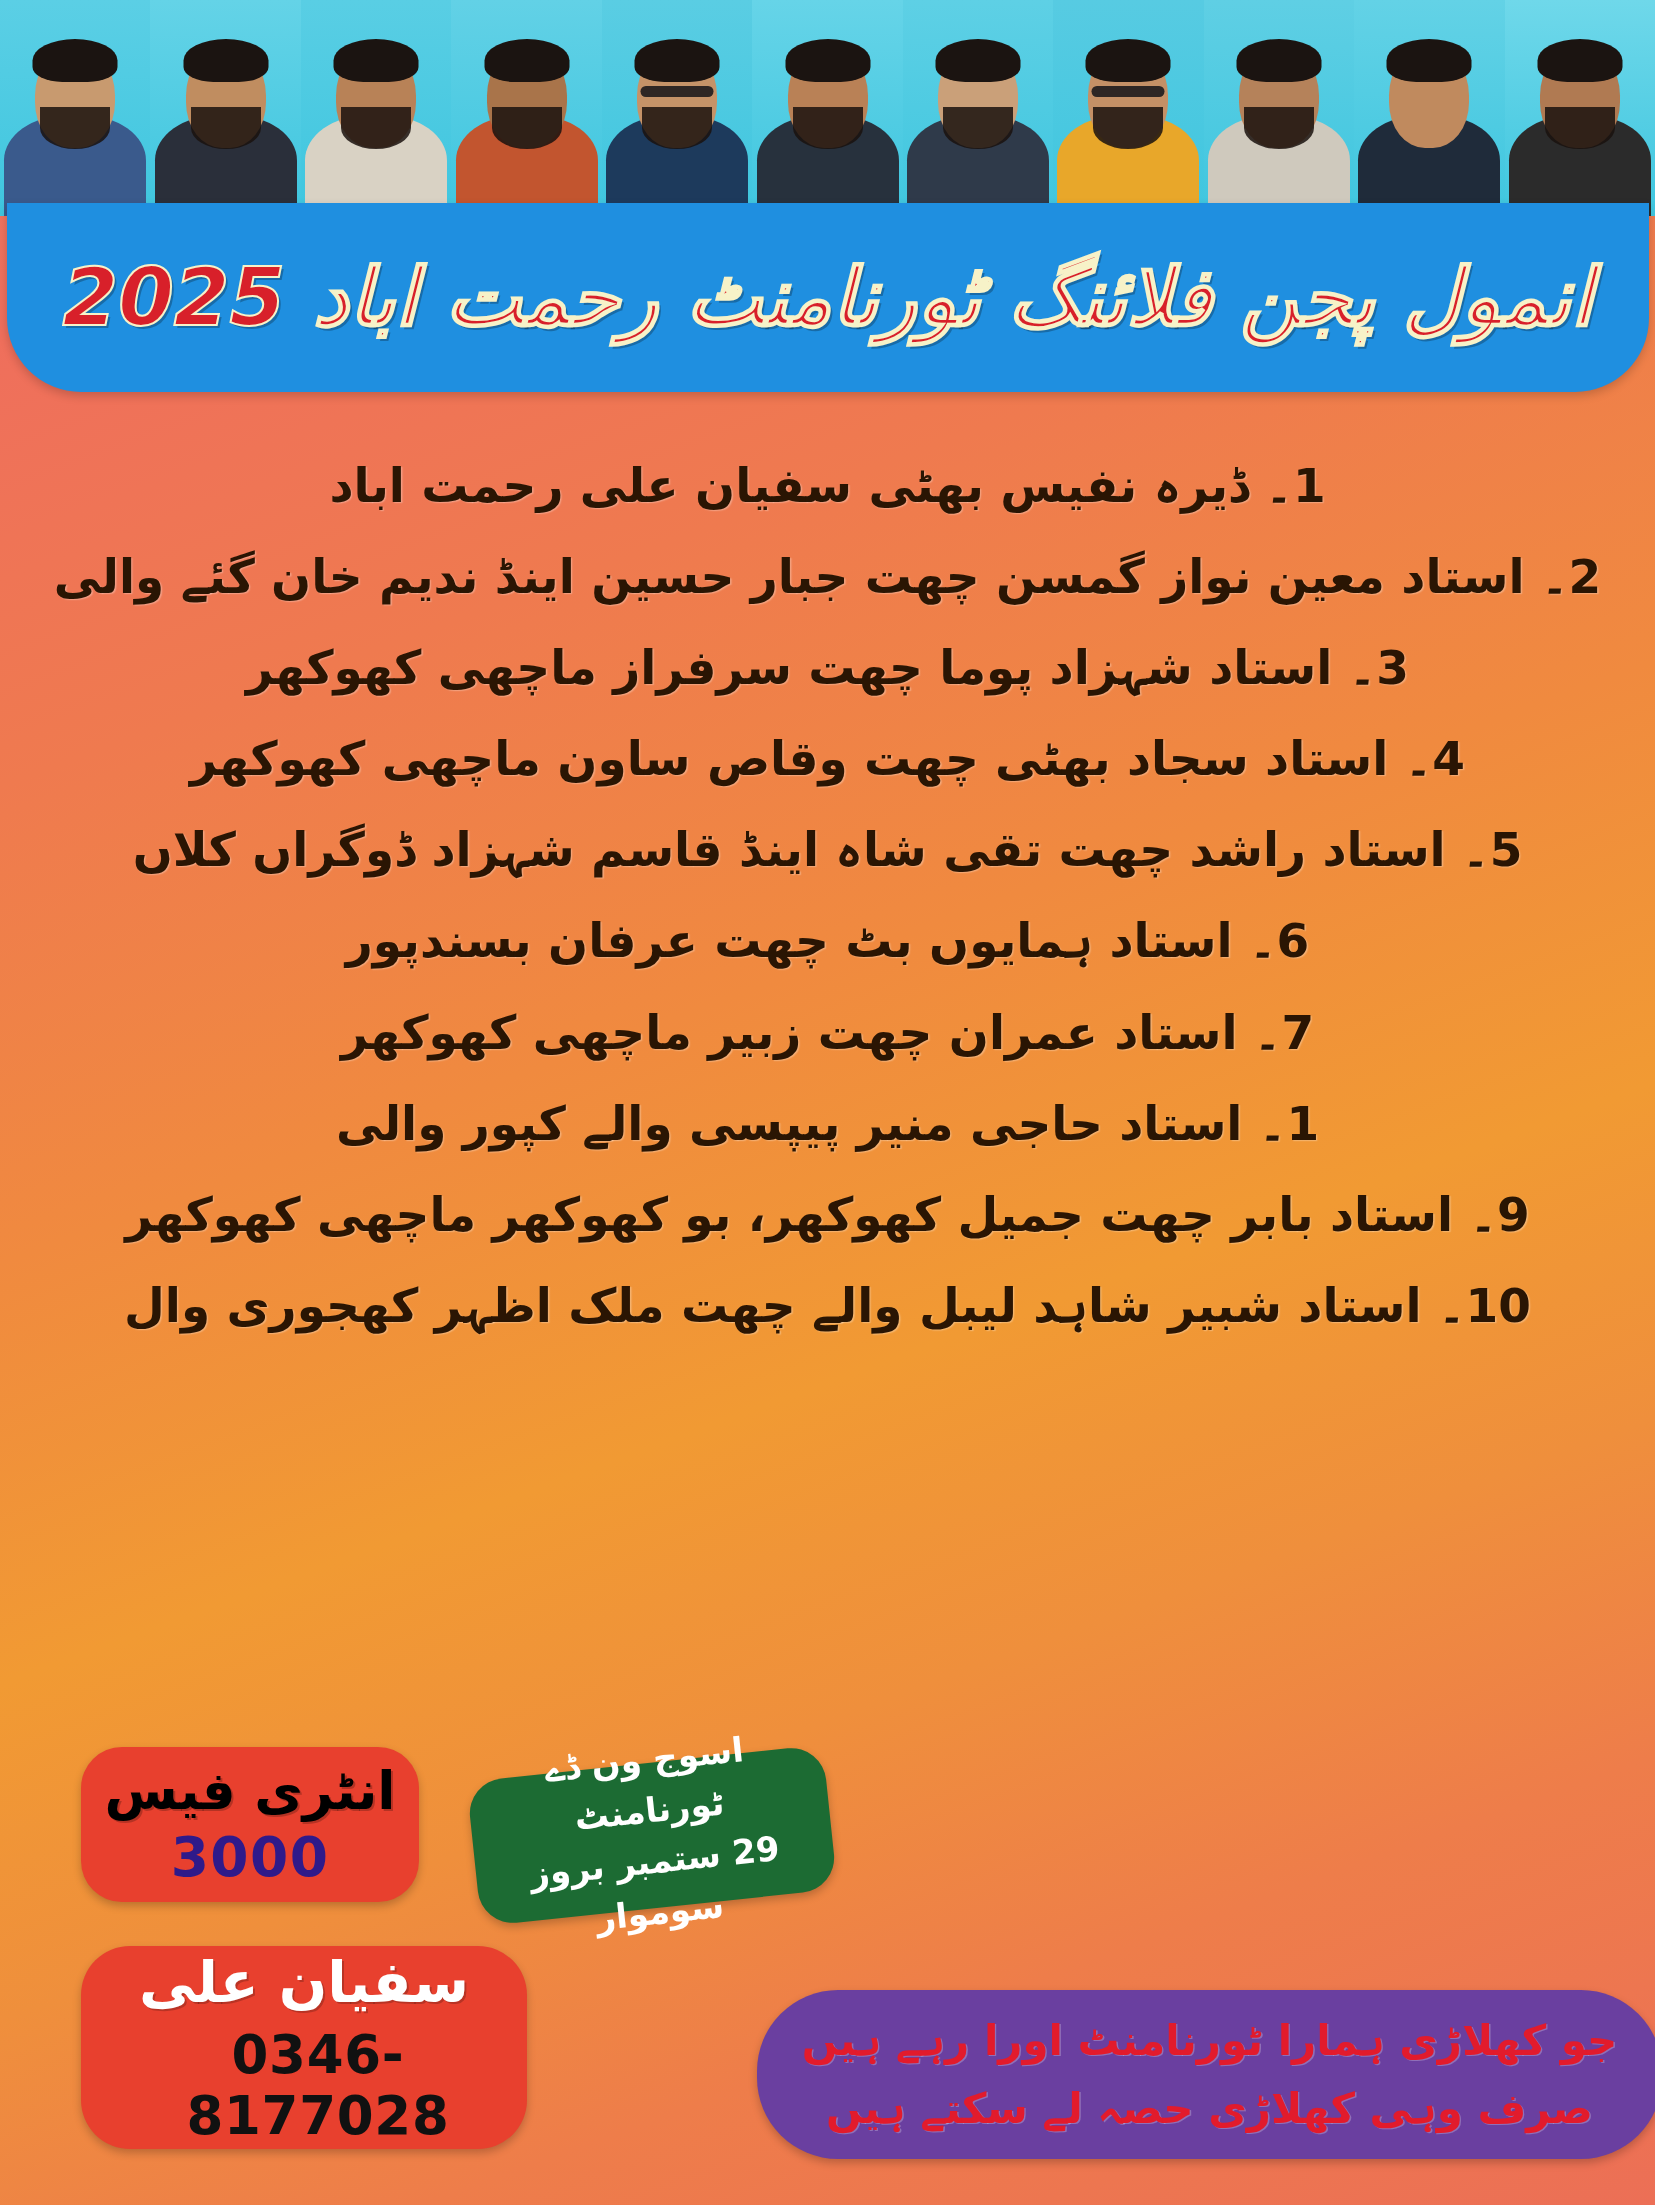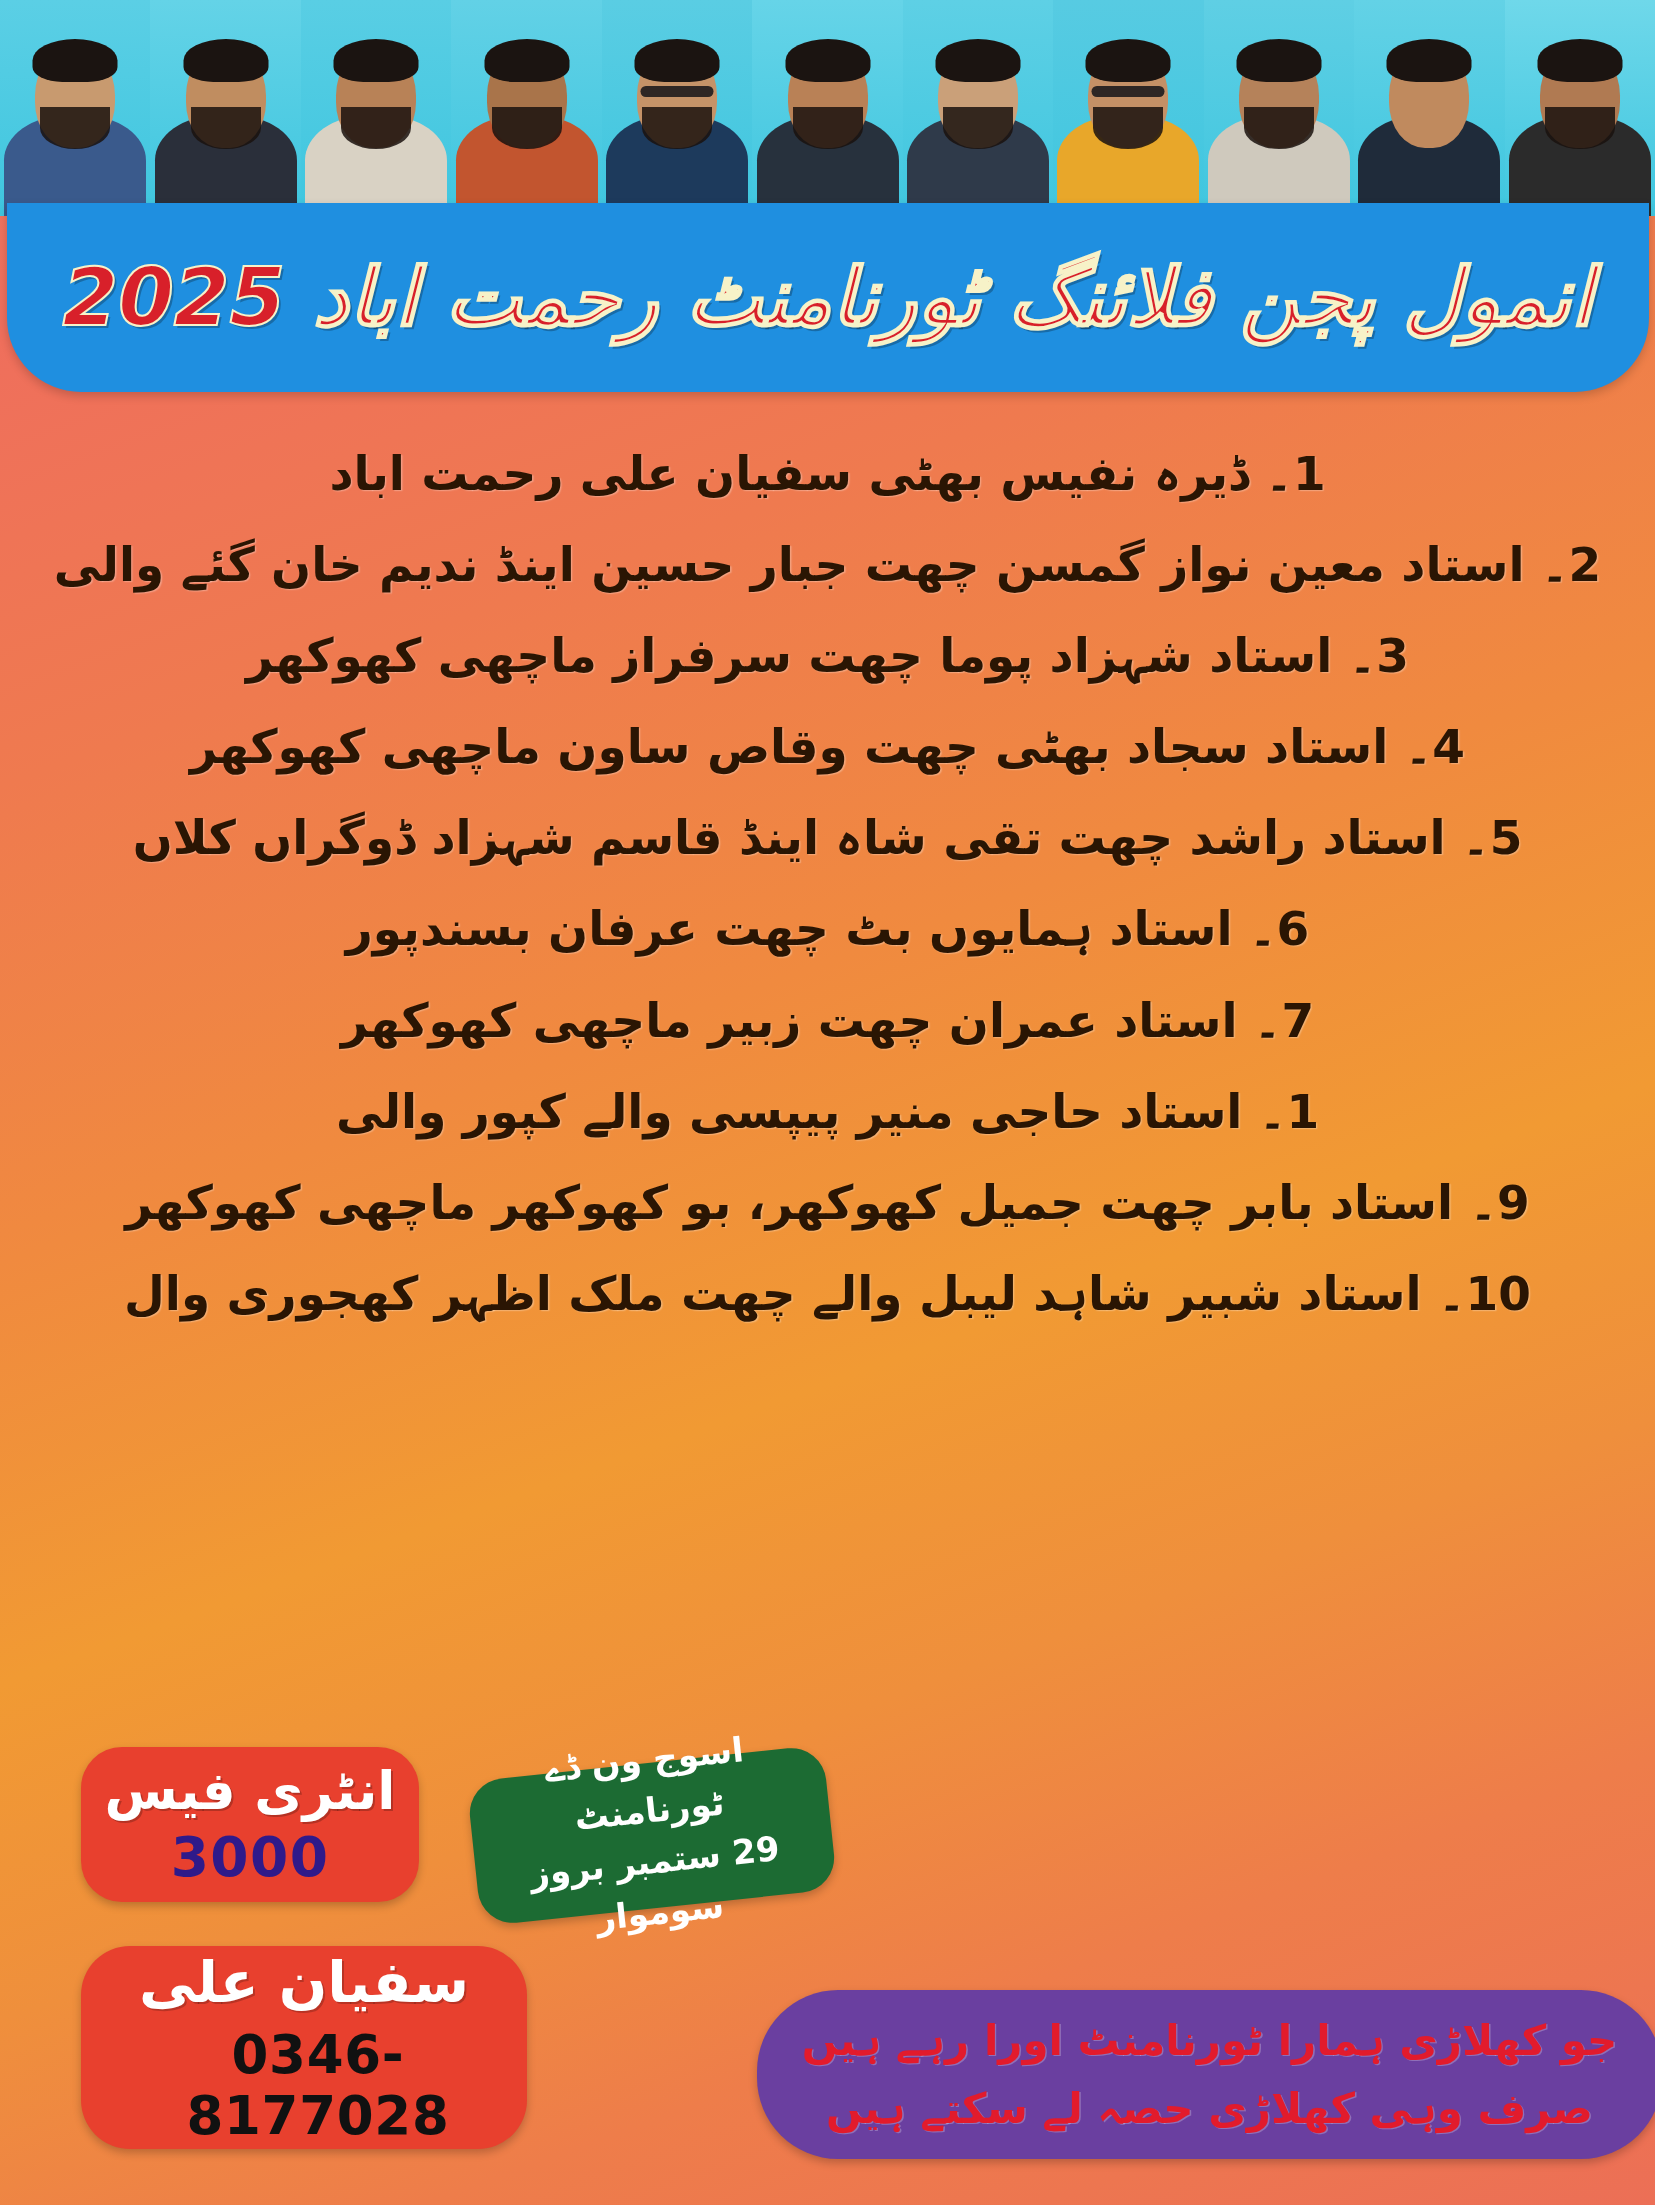--- a/index.html
+++ b/index.html
@@ -118,21 +118,21 @@
     width: 1561px;
     direction: rtl;
     text-align: center;
   }
   .list-item {
     font-family: "DejaVu Sans", sans-serif;
     font-size: 47px;
     font-weight: bold;
     line-height: 1.3;
     color: #2a1503;
-    margin: 4px 0 30px 0;
+    margin: 16px 0 30px 0;
     text-shadow: 1.4px 1.4px 1.4px rgba(255,255,255,0.30);
     letter-spacing: 0.7px;
   }
 
   
   .badge {
     position: absolute;
     display: flex;
     flex-direction: column;
     align-items: center;
@@ -146,21 +146,21 @@
     top: 1747px;
     width: 338px;
     height: 155px;
     background: #e8402e;
     border-radius: 41px;
   }
   .badge-fee .l1 {
     font-family: "DejaVu Sans", sans-serif;
     font-size: 53px;
     font-weight: bold;
-    color: #ffffff;
+    color: #000000;
     text-shadow: 2px 2px 0 rgba(0,0,0,0.22);
     text-align: right;
   }
   .badge-fee .l2 {
     font-family: "DejaVu Sans", sans-serif;
     font-size: 55px;
     font-weight: bold;
     color: #2f1a8a;
     margin-top: 4px;
     letter-spacing: 1.4px;

